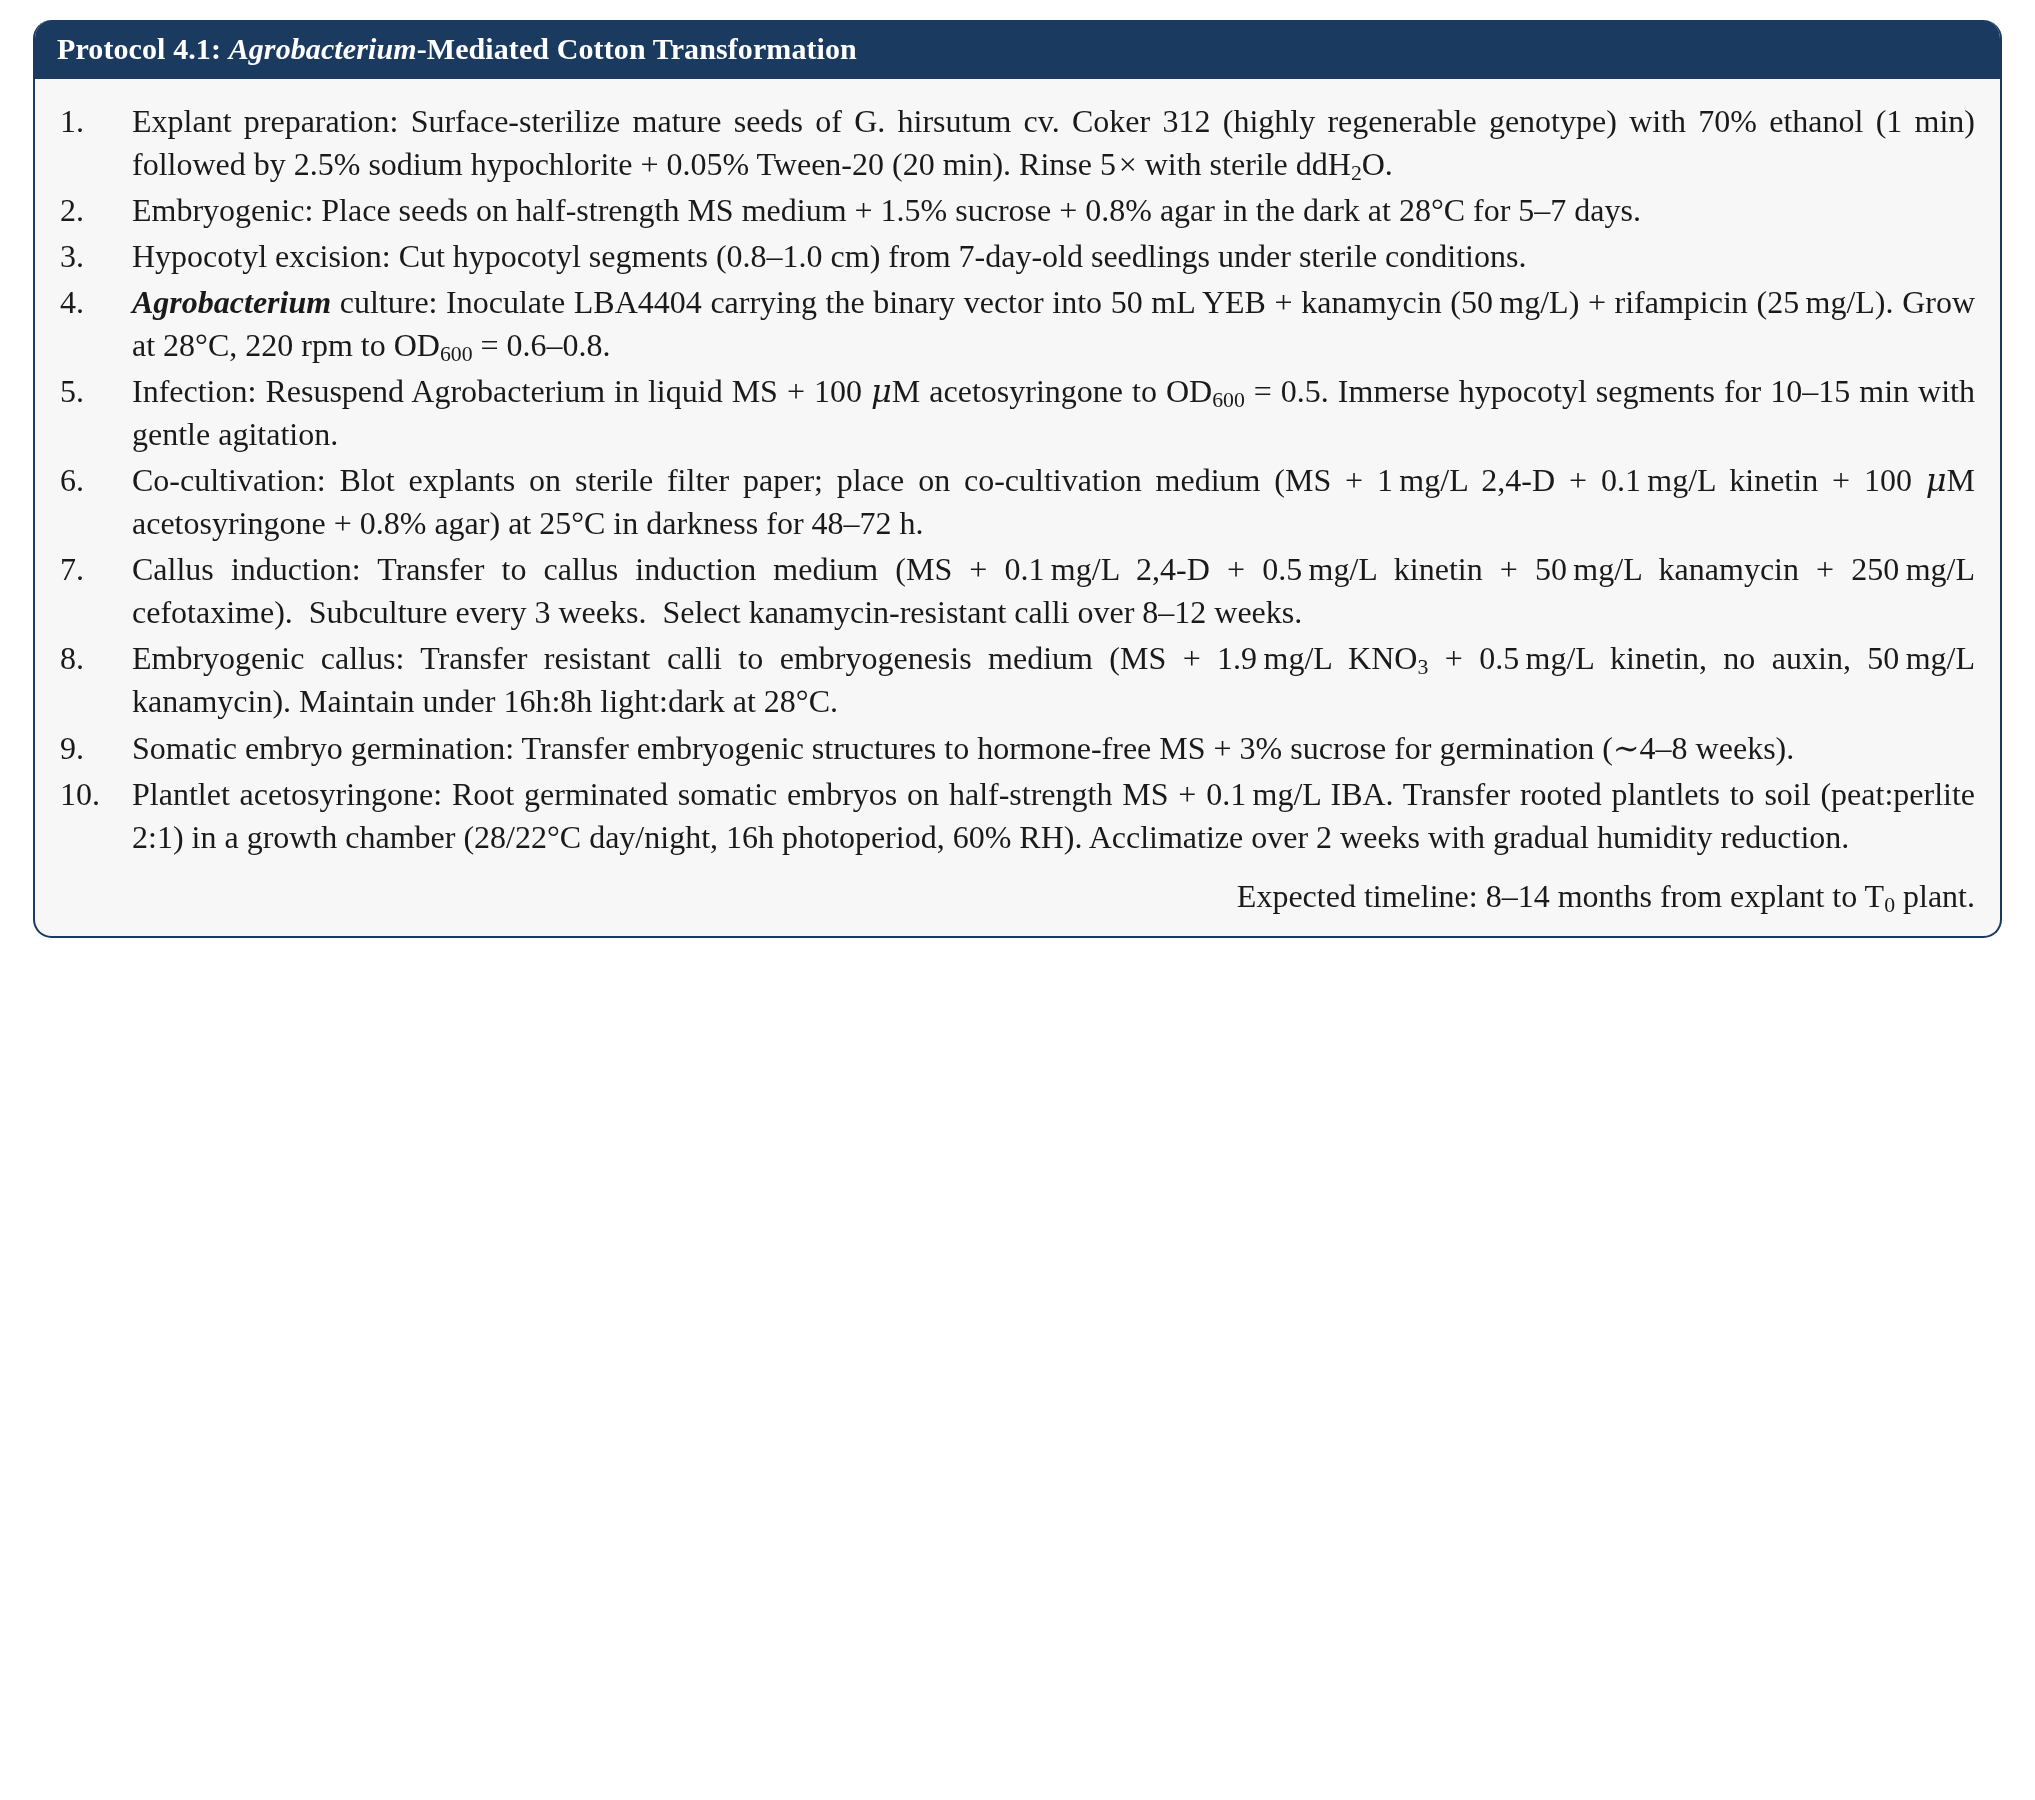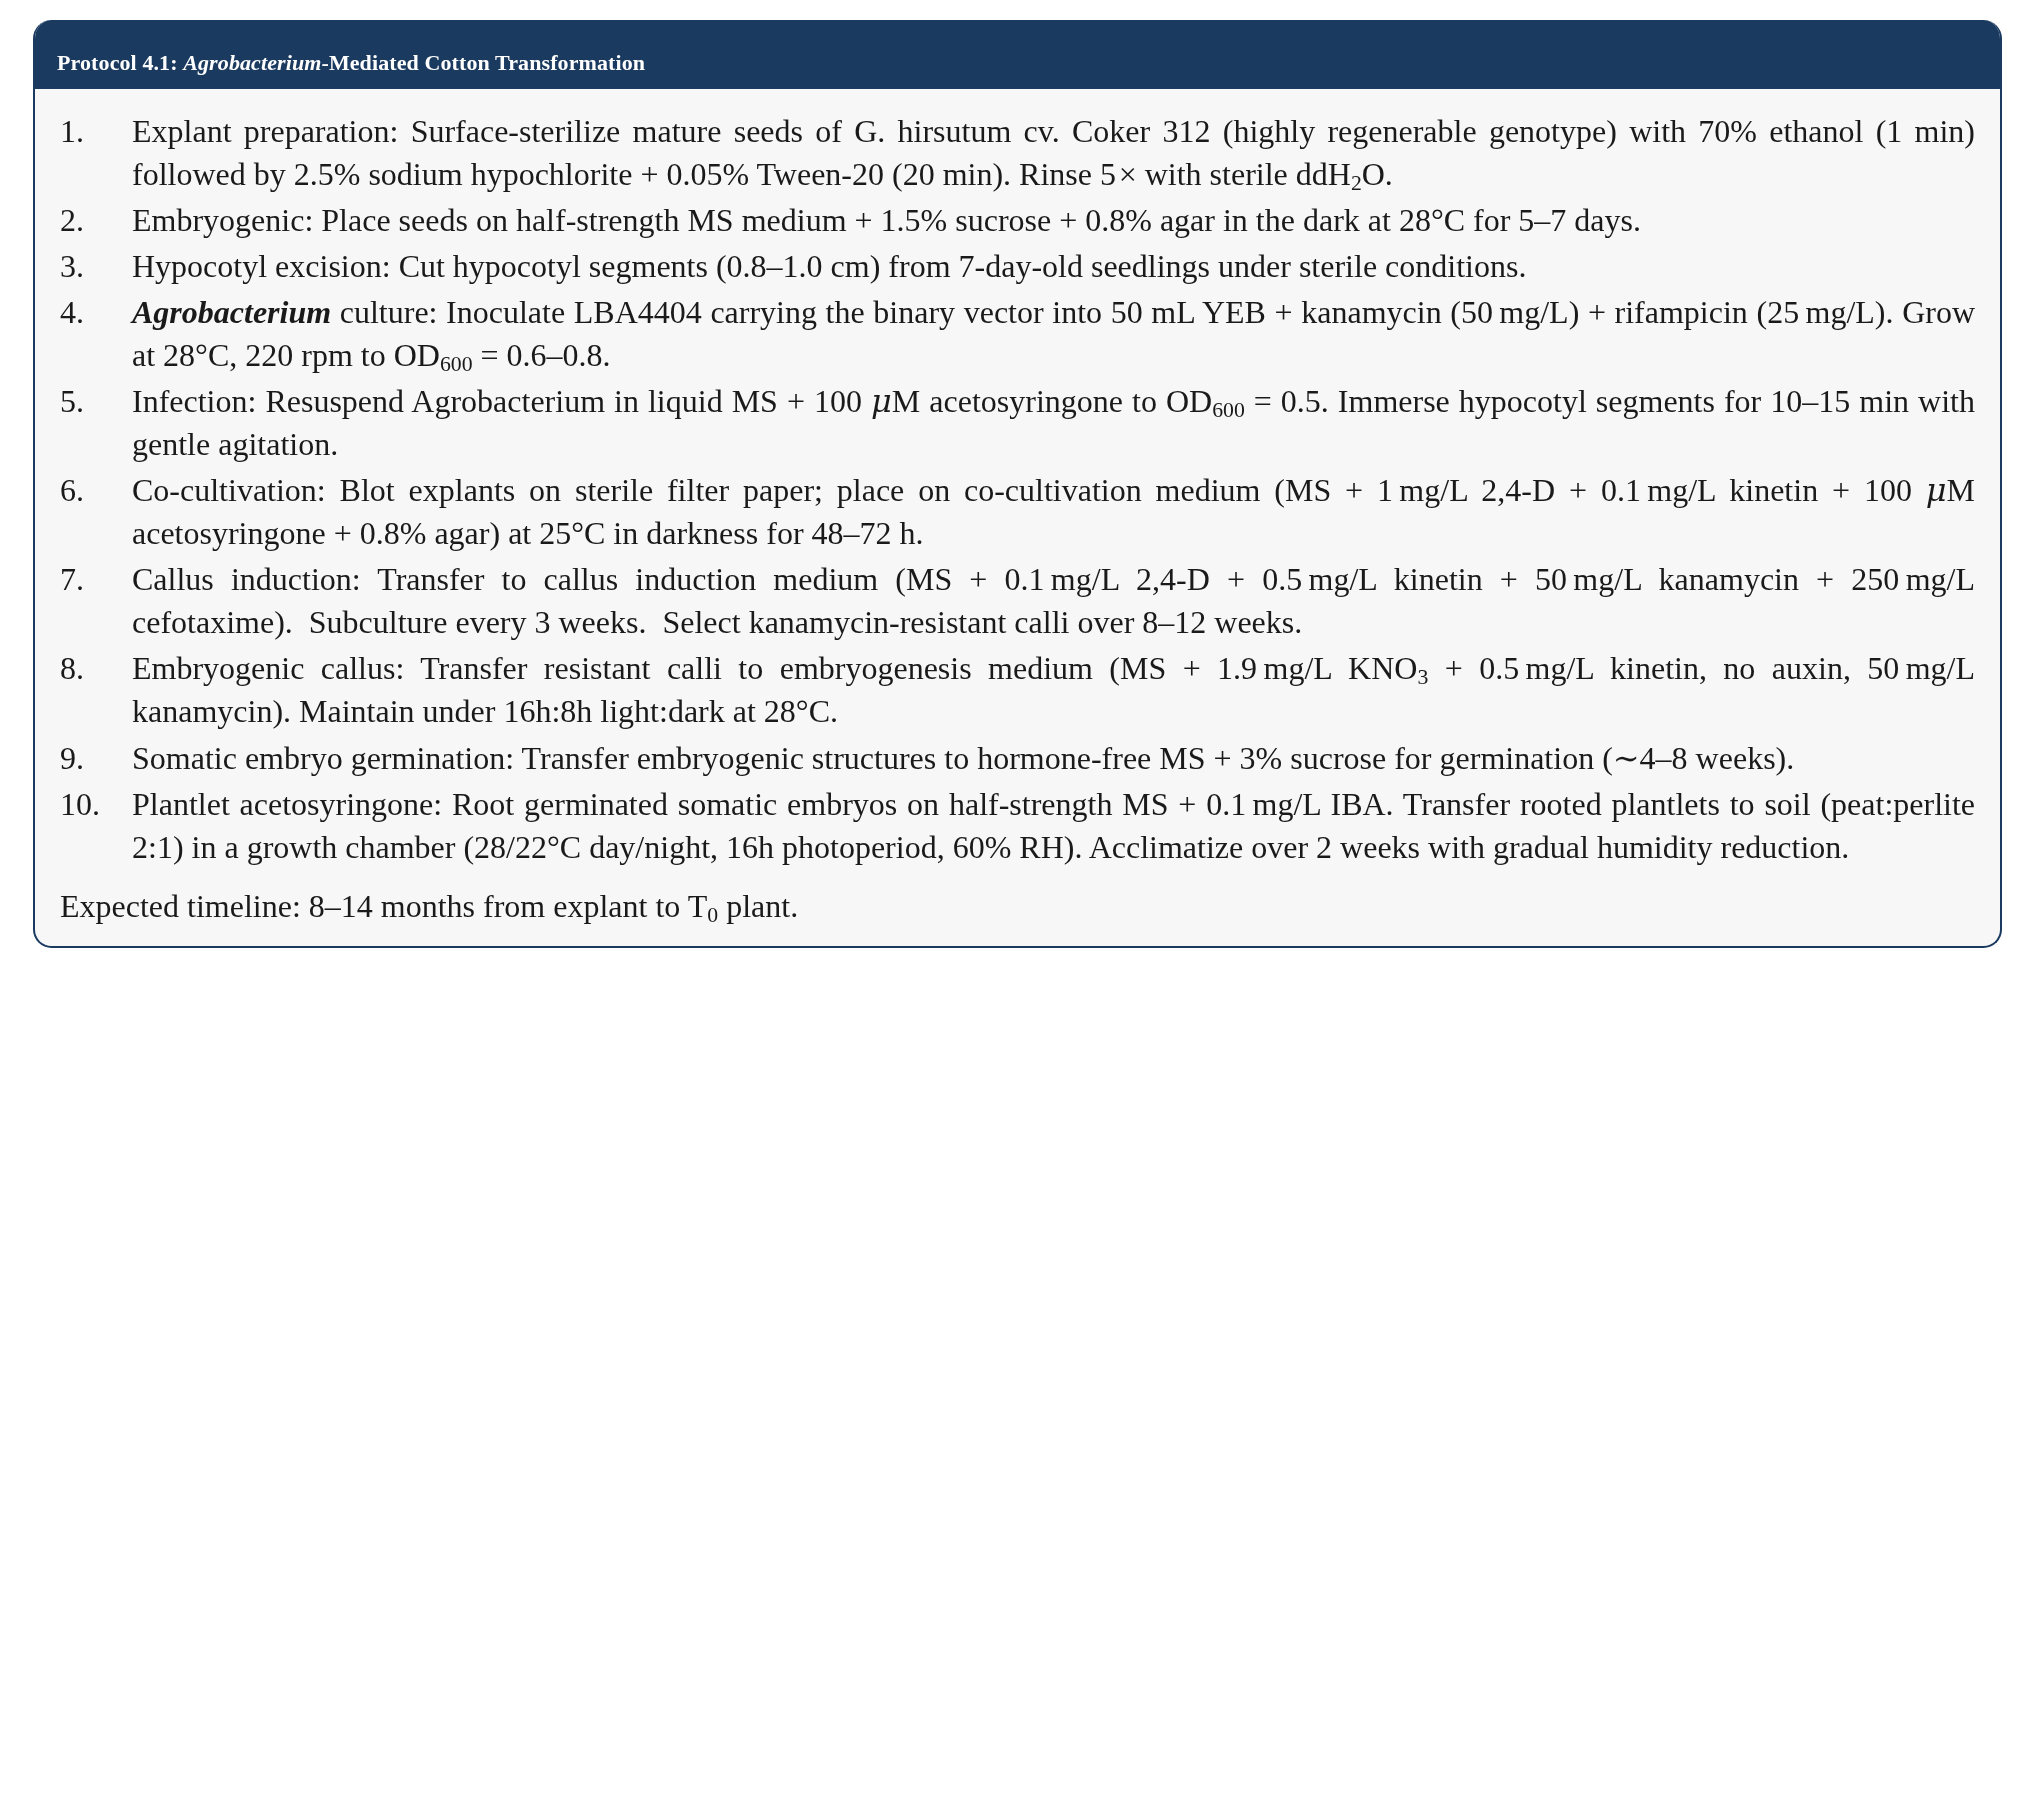--- a/index.html
+++ b/index.html
@@ -30,26 +30,25 @@
 
   .protocol-header {
     background: #1b3a60;
     color: #ffffff;
     padding: 12px 22px 14px 22px;
     margin: 0px 0px 0 0px;
     border-top-left-radius: 16.3px;
     border-top-right-radius: 16.3px;
   }
   .protocol-header .title {
-    font-size: 22px;
+    font-size: 30px;
     font-weight: bold;
     line-height: 1.12;
     letter-spacing: 0.1px;
     white-space: nowrap;
-    margin-top: 19px;
   }
   .protocol-header .title .ital {
     font-style: italic;
   }
 
   .protocol-body {
     padding: 20.7px 25px 18.5px 25px;
   }
 
   ol.steps {
@@ -102,20 +101,21 @@
   }
 
   .footer-lines {
     margin-top: 16.3px;
     font-size: 32px;
     line-height: 1.34;
     color: #1a1a1a;
   }
   .footer-lines .fline {
     margin-bottom: 3.3px;
+    text-align: right;
   }
   .footer-lines .fline:last-child {
     margin-bottom: 0;
   }
 </style>
 </head>
 <body>
 
 <div class="protocol-box">
 

